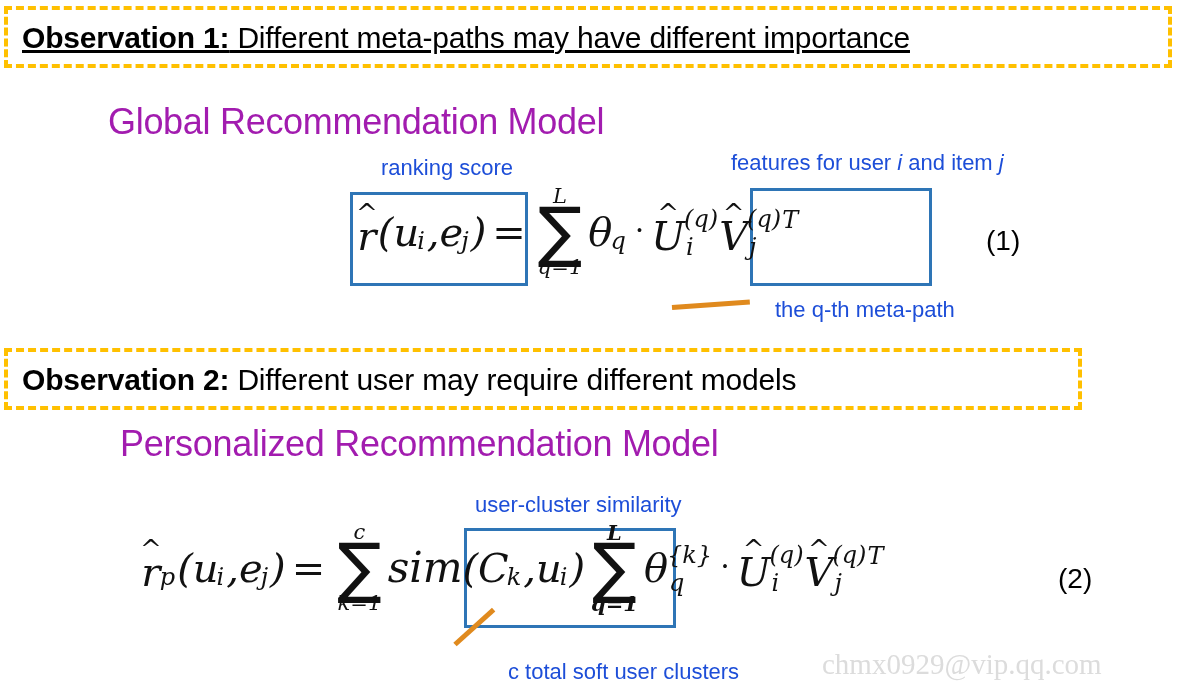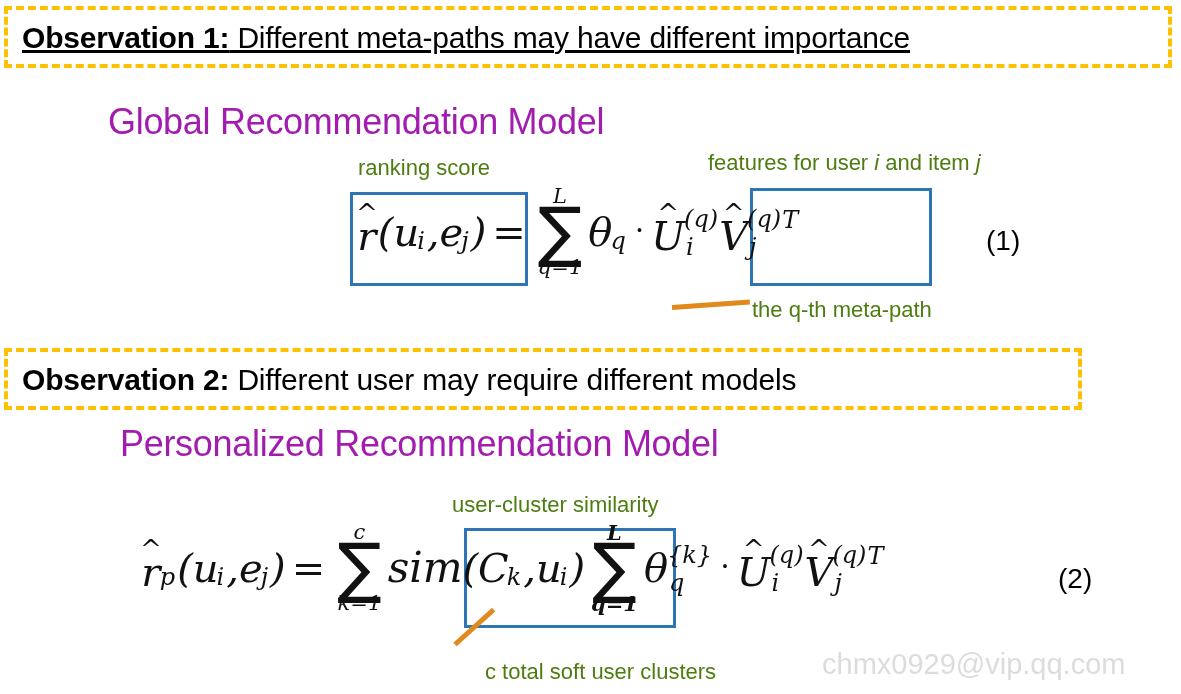--- a/index.html
+++ b/index.html
@@ -60,22 +60,23 @@
     margin-left: 12px;
   }
   #heading-global { left: 96px; top: 102px; }
   #heading-personalized { left: 108px; top: 424px; }
 
   
   .annotation {
     position: absolute;
     font-size: 22px;
     line-height: 1.15;
-    color: #4d7c0f;
-    white-space: nowrap;
+    color: #1d4ed8;
+    white-space: nowrap;
+    margin-left: 23px;
   }
   .annotation em { font-style: italic; }
   #label-ranking-score      { left: 358px; top: 155px; }
   #label-features           { left: 708px; top: 150px; }
   #label-qth-metapath       { left: 752px; top: 297px; }
   #label-user-cluster-sim   { left: 452px; top: 492px; }
   #label-c-total-clusters   { left: 485px; top: 659px; }
 
   
   .blue-box {
@@ -219,21 +220,21 @@
   #eqnum-2 { left: 1058px; top: 563px; }
 
   
   #watermark {
     position: absolute;
     left: 822px;
     top: 648px;
     font-size: 29px;
     color: #dcdcdc;
     white-space: nowrap;
-    font-family: Liberation Sans, sans-serif;
+    font-family: Liberation Serif, serif;
   }
 </style>
 </head>
 <body>
 
 <div class="observation" id="observation-1">
   <div class="obs-text">
     <span class="obs-label">Observation 1:</span><span> Different meta-paths may have different importance</span>
   </div>
 </div>

